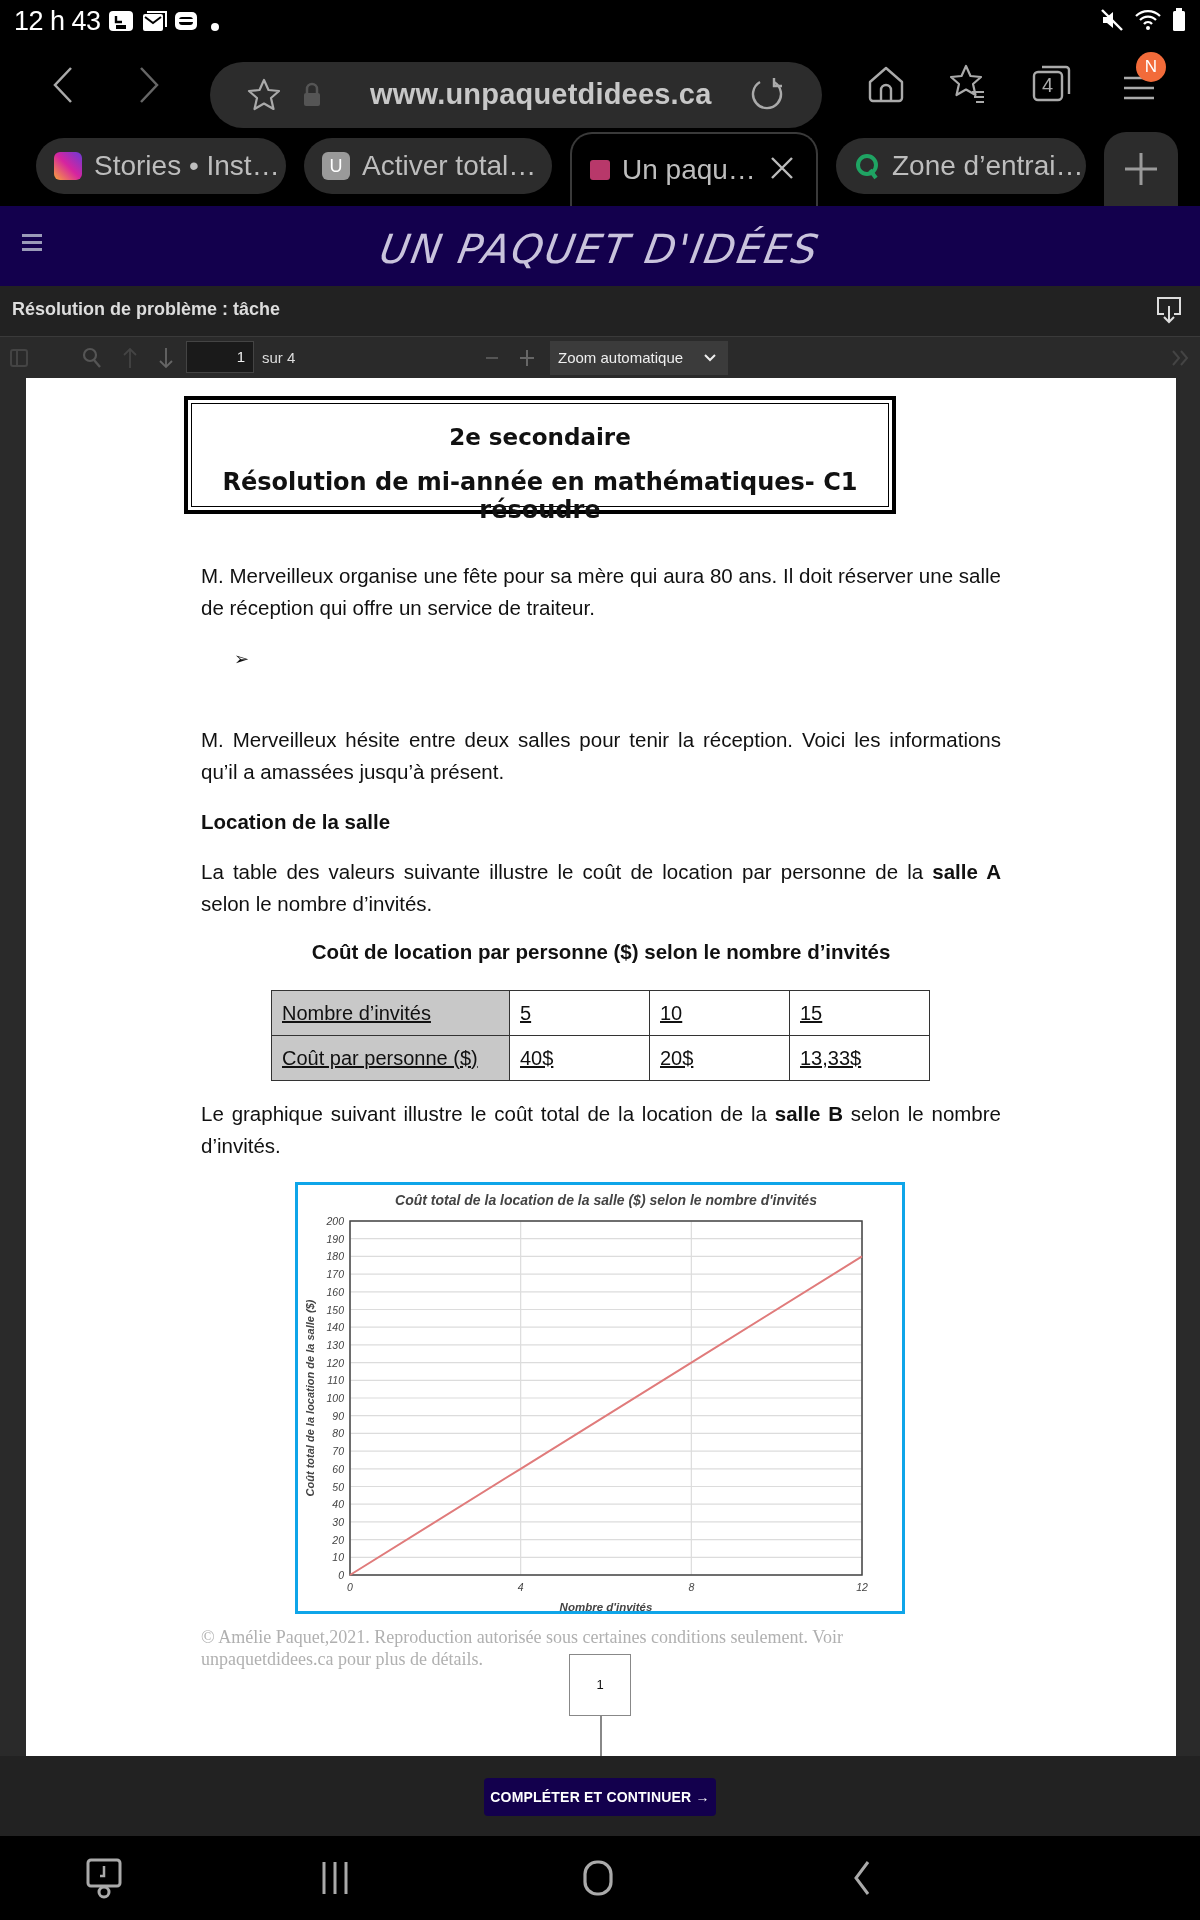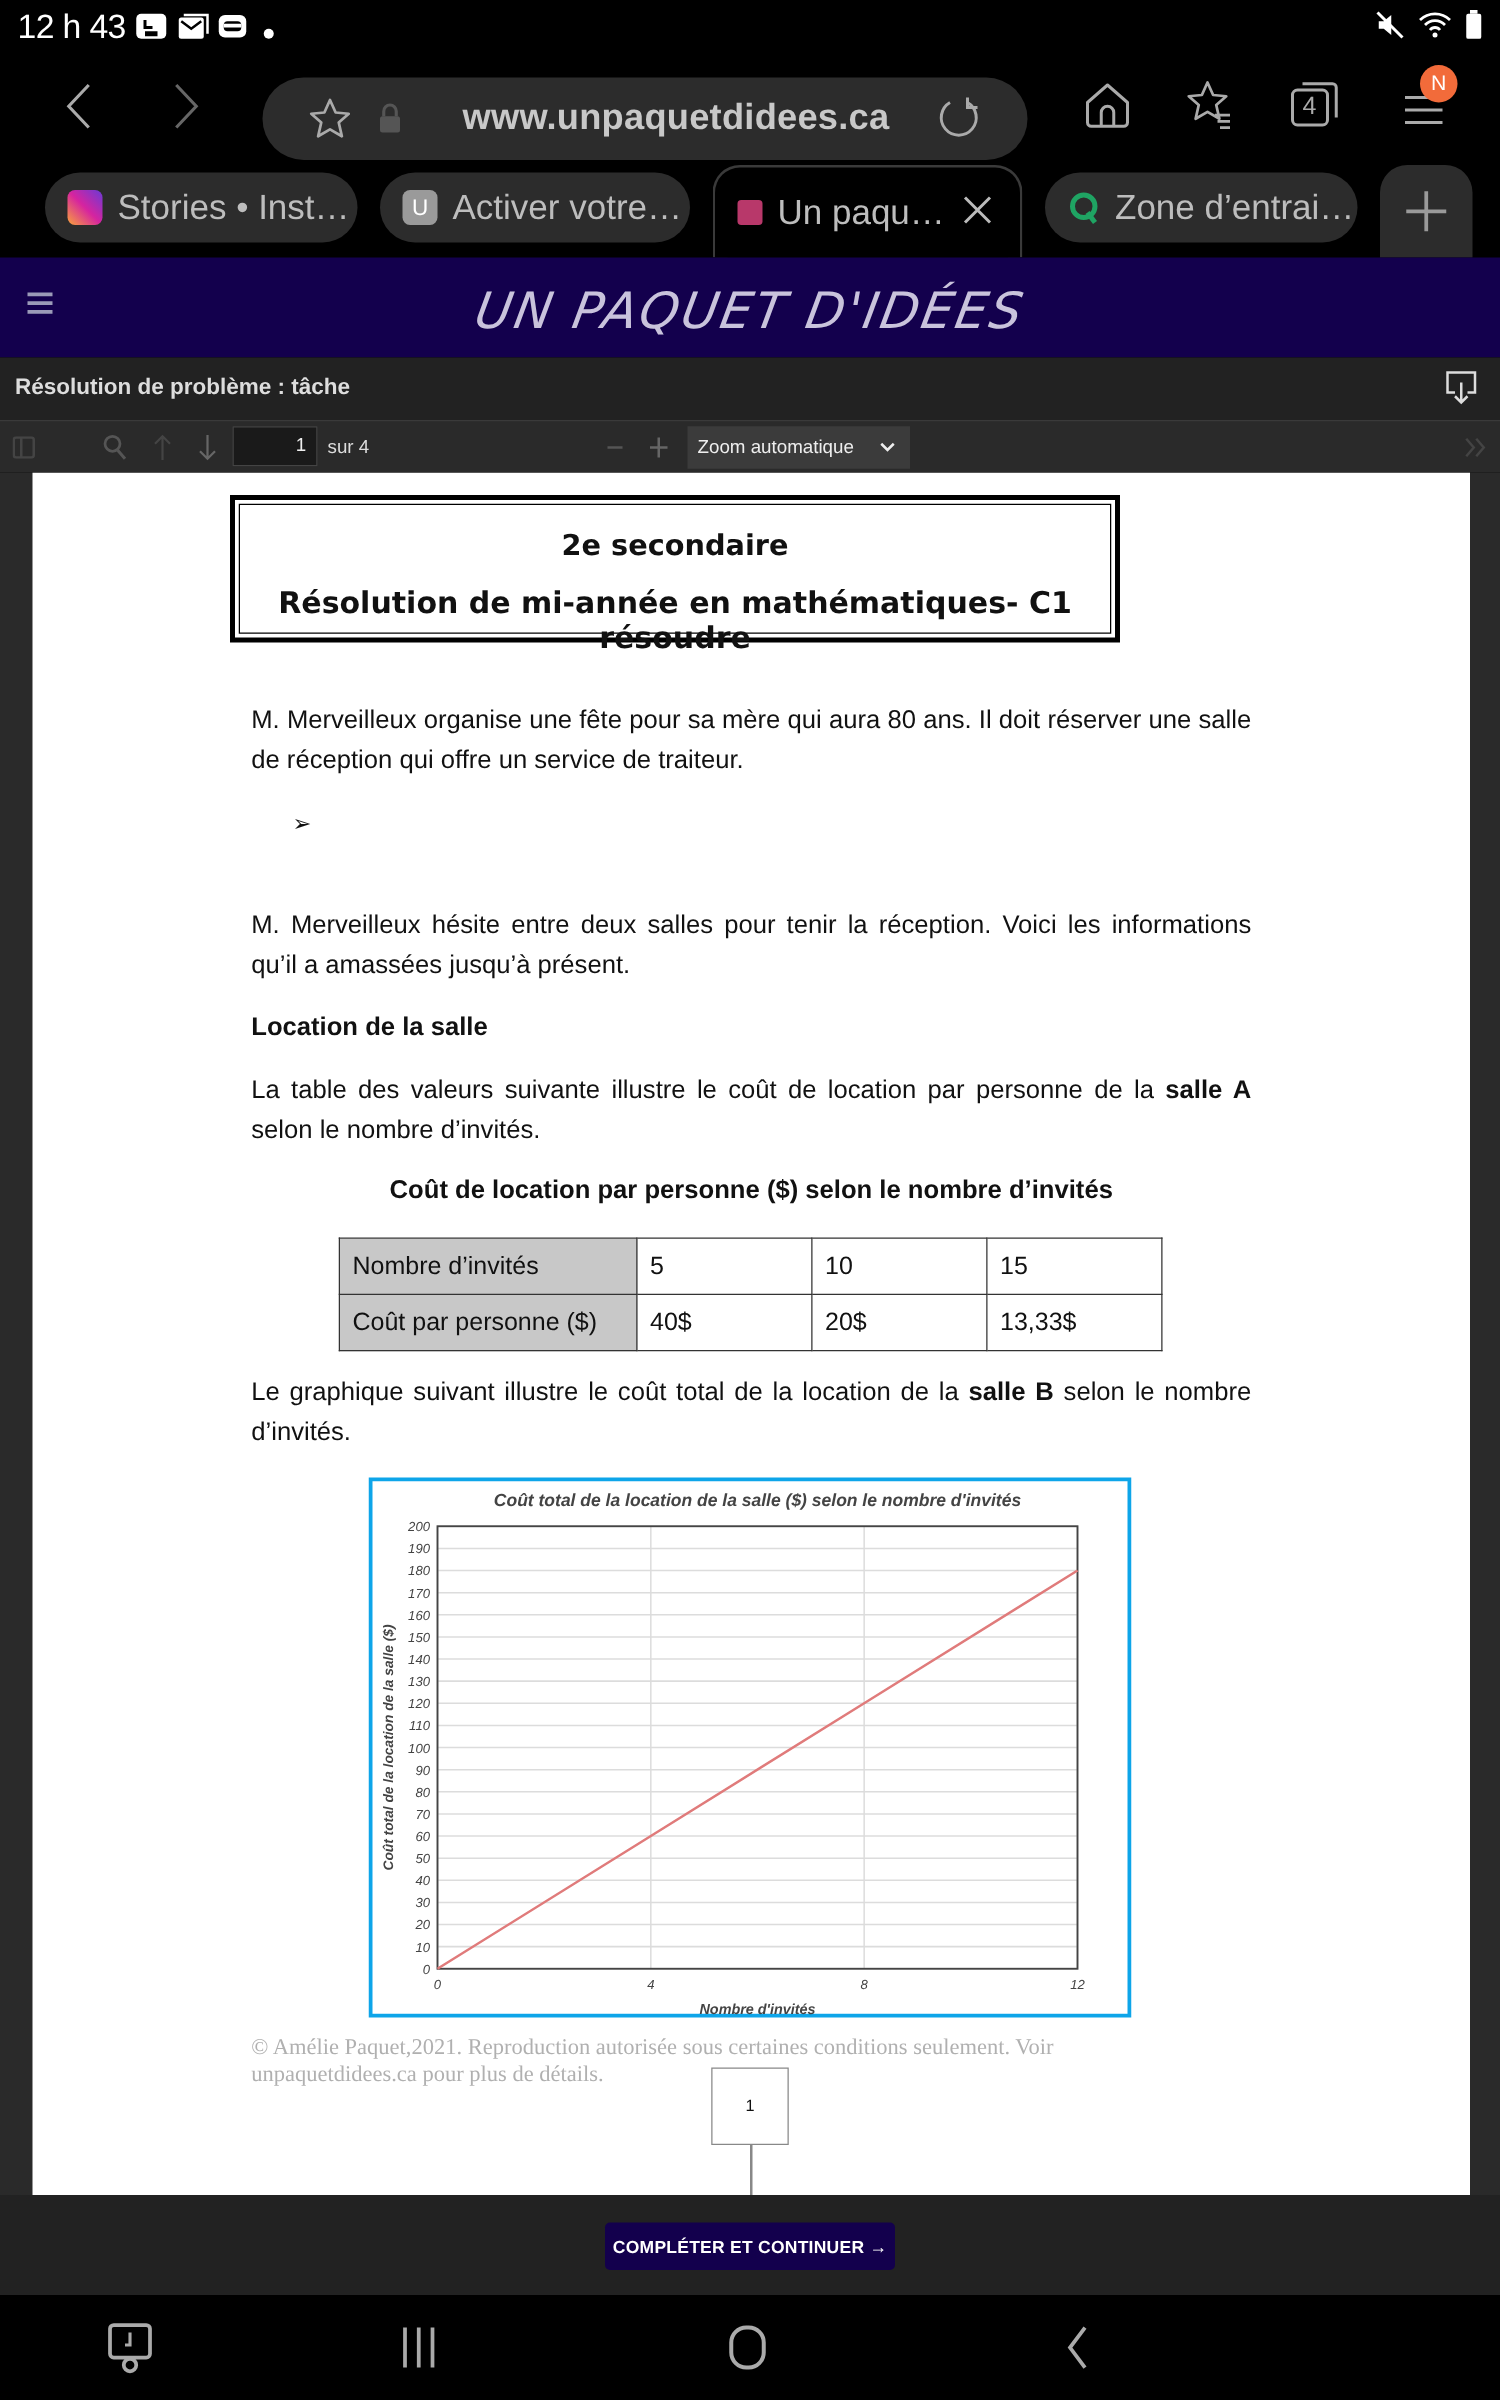--- a/index.html
+++ b/index.html
@@ -44,21 +44,21 @@
   .title-box .l1 { padding-top: 20px; font-size: 23px; font-weight: bold; }
   .title-box .l2 { padding-top: 18px; font-size: 24px; font-weight: bold; }
 
   .p { position: absolute; left: 175px; width: 800px; font-family: "Liberation Sans", sans-serif; font-size: 20.5px; line-height: 32px; color: #111; text-align: justify; }
   .bullet-p { position: absolute; left: 236px; width: 740px; font-size: 20.5px; line-height: 32px; }
   .bullet-mark { position: absolute; left: 208px; font-size: 18px; }
   b { font-weight: bold; }
   .caption { position: absolute; left: 175px; width: 800px; text-align: center; font-size: 20.5px; font-weight: bold; }
 
   table.vals { position: absolute; left: 245px; top: 612px; border-collapse: collapse; font-size: 20px; }
-  table.vals td { border: 1.5px solid #333; height: 45px; padding: 0 10px; line-height: 27px; }
+  table.vals td { border: 1.5px solid #333; height: 45px; padding: 0 10px; line-height: 27px; text-decoration: underline; }
   table.vals td.hd { background: #c8c8c8; width: 238px; }
   table.vals td.v { width: 140px; }
 
   .chart-wrap { position: absolute; left: 269px; top: 804px; width: 610px; height: 432px; border: 3px solid #0ea5e9; font-style: italic; }
   .chart-wrap svg { position: absolute; left: 0; top: 0; }
 
   .footer-note { position: absolute; left: 175px; top: 1248px; width: 760px; font-family: "Liberation Serif", serif; font-size: 18px; color: #b0b0b0; line-height: 22px; }
   .page-num { position: absolute; left: 543px; top: 1276px; width: 62px; height: 62px; border: 1.5px solid #888; text-align: center; line-height: 60px; font-size: 13px; }
   .page-num-line { position: absolute; left: 574px; top: 1338px; width: 1.5px; height: 40px; background: #888; }
 
@@ -155,21 +155,21 @@
   </div>
 </div>
 
 <div class="tab-row">
   <div class="tab" style="left:36px;width:250px">
     <span class="favicon" style="background:linear-gradient(45deg,#f9a33a,#d6249f,#6a3ad6)"></span>
     <span>Stories • Inst…</span>
   </div>
   <div class="tab" style="left:304px;width:248px">
     <span class="favicon" style="background:#9a9a9a;color:#fff;font-size:18px;text-align:center;line-height:28px">U</span>
-    <span>Activer votre…</span>
+    <span>Activer total…</span>
   </div>
   <div class="tab active" style="left:570px;width:248px">
     <span class="favicon" style="background:#b8386a;width:20px;height:20px;border-radius:3px"></span>
     <span>Un paqu…</span>
     <svg style="position:absolute;right:22px;top:22px" width="24" height="24" viewBox="0 0 24 24">
         <path d="M2 2l20 20M22 2L2 22" stroke="#bbb" stroke-width="2.4"></path>
       </svg>
   </div>
   <div class="tab" style="left:836px;width:250px">
     <svg width="28" height="28" viewBox="0 0 28 28" style="margin-right:10px;flex:none">

